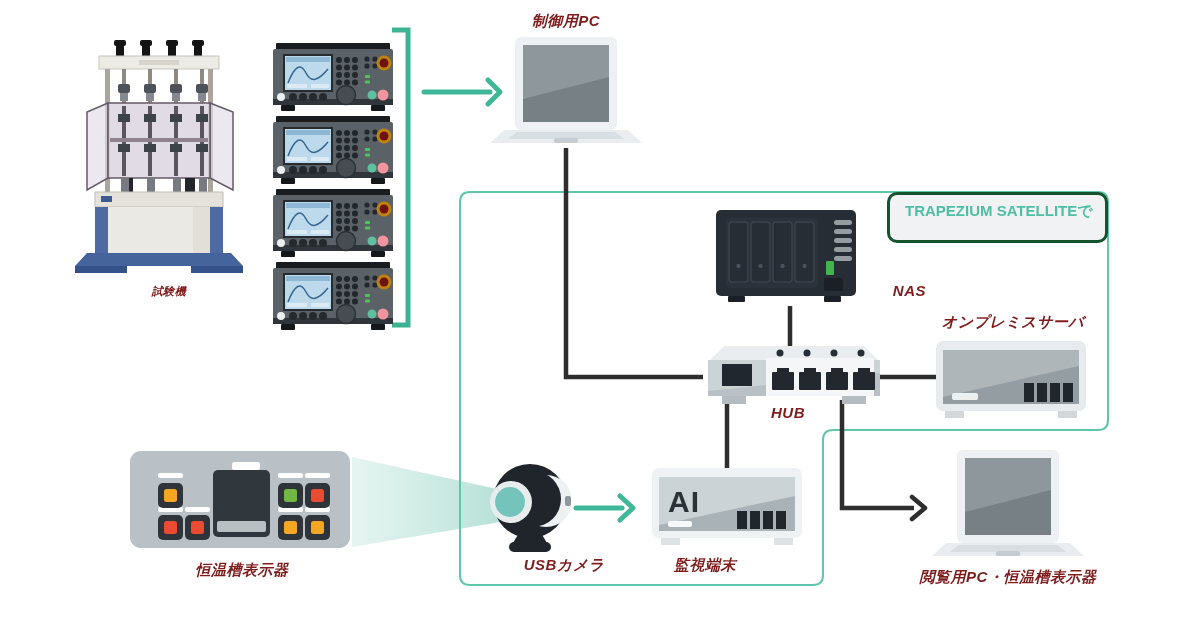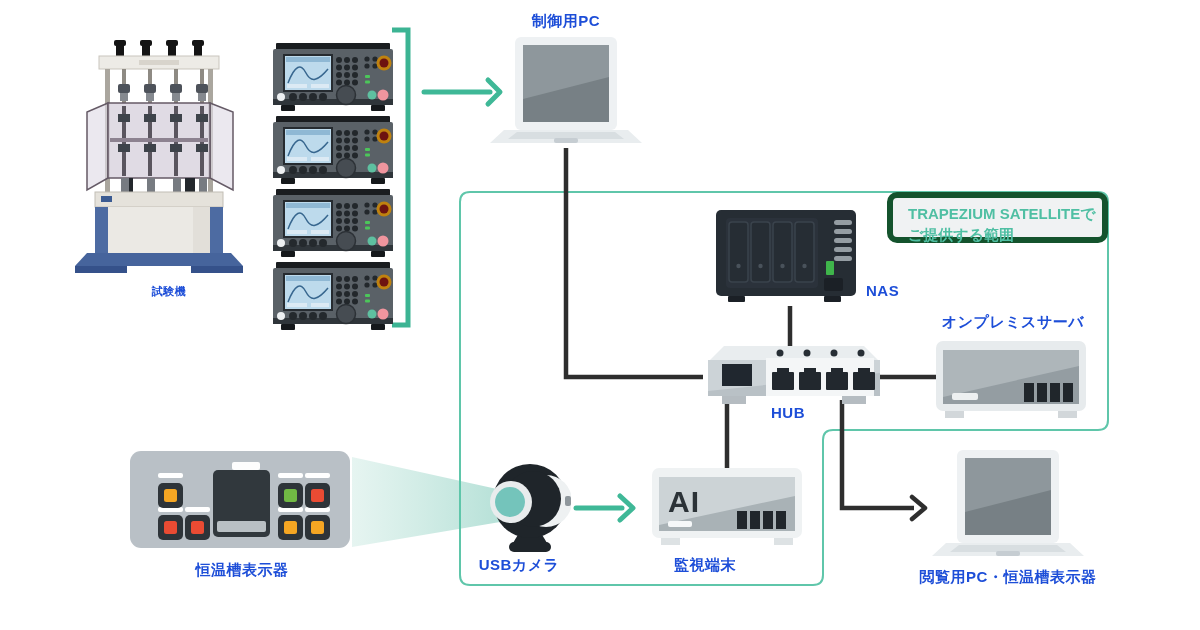--- a/index.html
+++ b/index.html
@@ -1,26 +1,26 @@
 <!DOCTYPE html>
 <html><head>
 <meta charset="utf-8">
 <style>
   html,body{margin:0;padding:0;width:1200px;height:630px;overflow:hidden;background:#ffffff;
     font-family:"Liberation Sans",sans-serif;}
   .canvas{position:relative;width:1200px;height:630px;background:#ffffff;}
   .wires{position:absolute;left:0;top:0;z-index:1;}
   .device{position:absolute;z-index:2;text-align:center;}
   .device svg{display:block;}
-  .lbl{position:absolute;z-index:3;font-weight:700;font-size:15px;color:#1d4ed8;
-       text-align:center;white-space:nowrap;letter-spacing:.5px;}
+  .lbl{position:absolute;z-index:3;font-weight:700;font-size:15px;color:#7f1d1d;
+       text-align:center;white-space:nowrap;letter-spacing:.5px;font-style:italic;}
   .lbl-lg{font-size:11px;}
-  .lbl-left{text-align:left;}
+  .lbl-left{text-align:right;}
   .scope-box{position:absolute;z-index:3;left:887px;top:192px;width:221px;height:51px;
-       box-sizing:border-box;background:#f0f2f3;border:6px solid #14532d;border-radius:10px;
+       box-sizing:border-box;background:#f0f2f3;border:3px solid #14532d;border-radius:10px;
        padding:5px 0 0 15px;}
   .scope-box .line{font-weight:700;font-size:15px;line-height:21px;color:#4fbfa3;white-space:nowrap;}
   .viewer-lbl{line-height:21px;}
 </style>
 </head>
 <body>
 
 <div class="canvas">
 
   <svg class="wires" width="1200" height="630" viewBox="0 0 1200 630">
@@ -465,28 +465,27 @@
     <rect x="33" y="8" width="86" height="77" fill="#778085"></rect>
     <polygon points="33,8 119,8 119,40 33,62" fill="#8e979c"></polygon>
     <polygon points="14,93 138,93 152,106 0,106" fill="#e9edef"></polygon>
     <polygon points="27,95 125,95 134,102 18,102" fill="#d8dee1"></polygon>
     <rect x="64" y="101" width="24" height="5" rx="2" fill="#c6cdd2"></rect>
   </svg>
 </div>
 
   <div class="scope-box">
     <div class="line">TRAPEZIUM SATELLITEで</div>
-    <div class="line">ご提供する範囲</div>
   </div>
 
   <div class="lbl lbl-lg" style="left:99px;top:284px;width:140px;">試験機</div>
   <div class="lbl" style="left:506px;top:12px;width:120px;">制御用PC</div>
   <div class="lbl lbl-left" style="left:866px;top:282px;width:60px;">NAS</div>
   <div class="lbl" style="left:728px;top:404px;width:120px;">HUB</div>
   <div class="lbl" style="left:152px;top:561px;width:180px;">恒温槽表示器</div>
   <div class="lbl" style="left:931px;top:313px;width:164px;">オンプレミスサーバ</div>
-  <div class="lbl" style="left:459px;top:556px;width:120px;">USBカメラ</div>
+  <div class="lbl" style="left:459px;top:556px;width:120px;padding-left:45px;">USBカメラ</div>
   <div class="lbl" style="left:640px;top:556px;width:130px;">監視端末</div>
   <div class="lbl viewer-lbl" style="left:918px;top:566px;width:180px;">
     <div>閲覧用PC・恒温槽表示器</div>
   </div>
 
 </div>
 
 </body></html>

